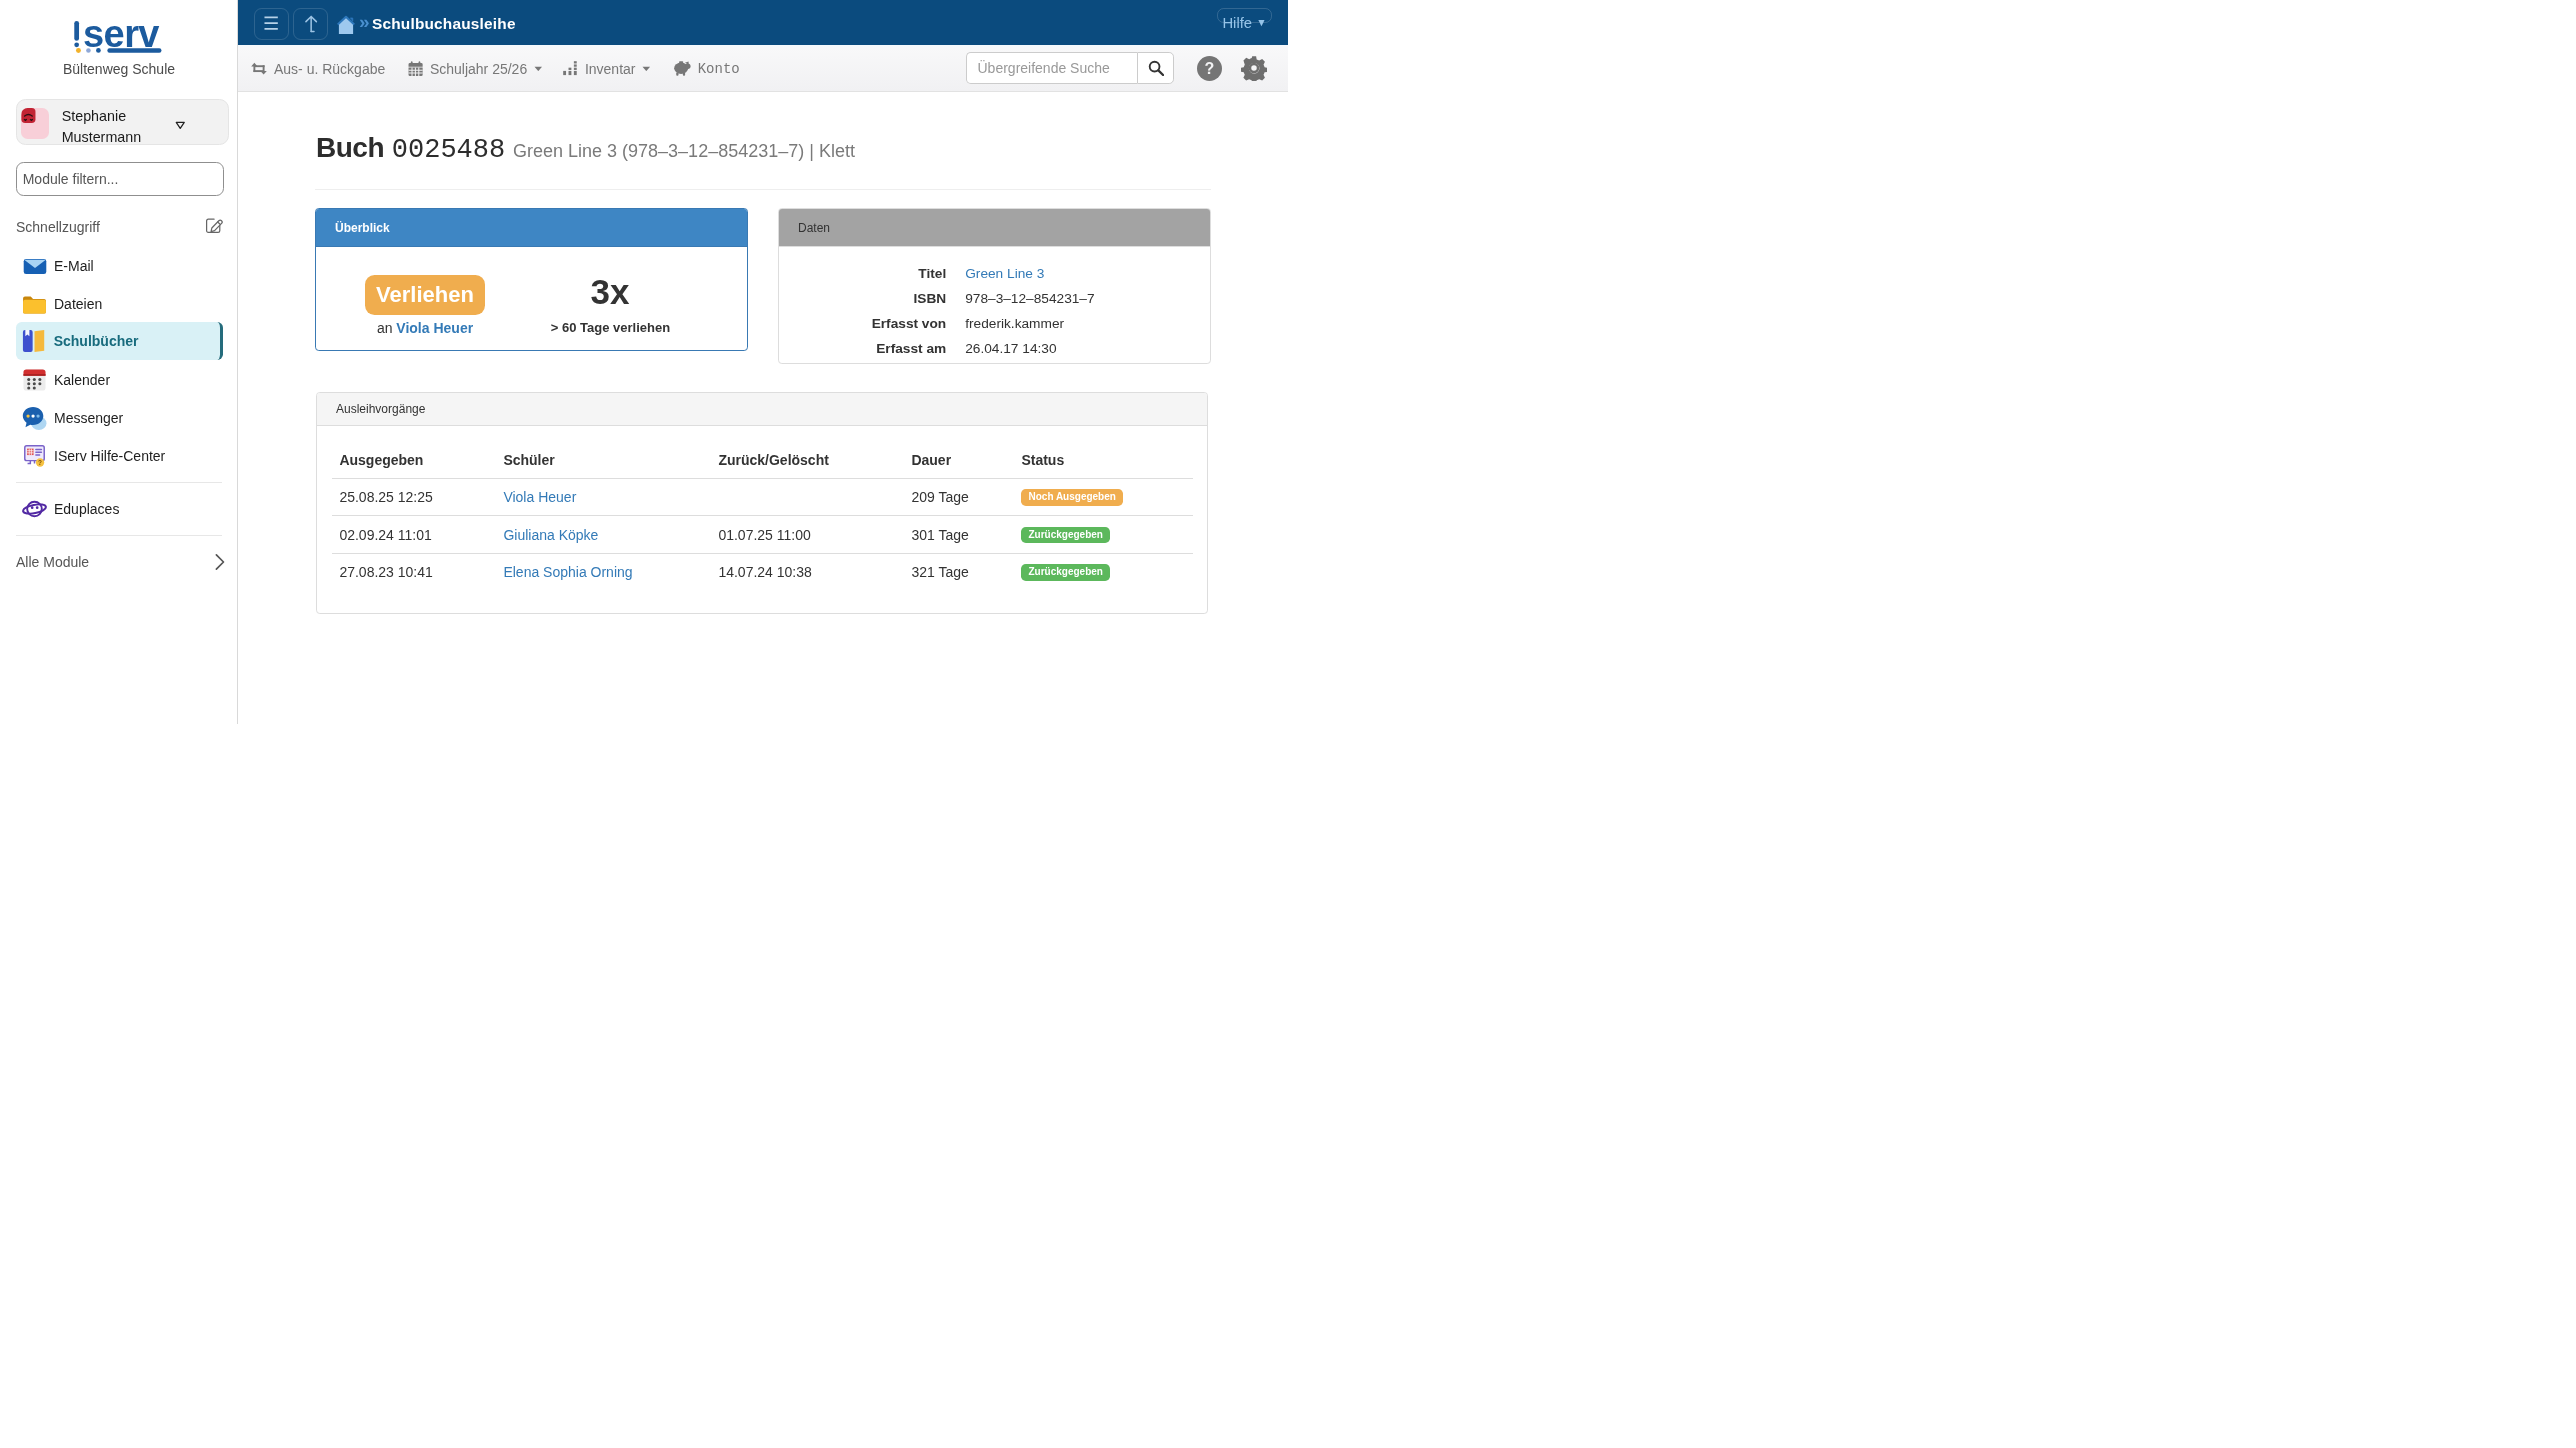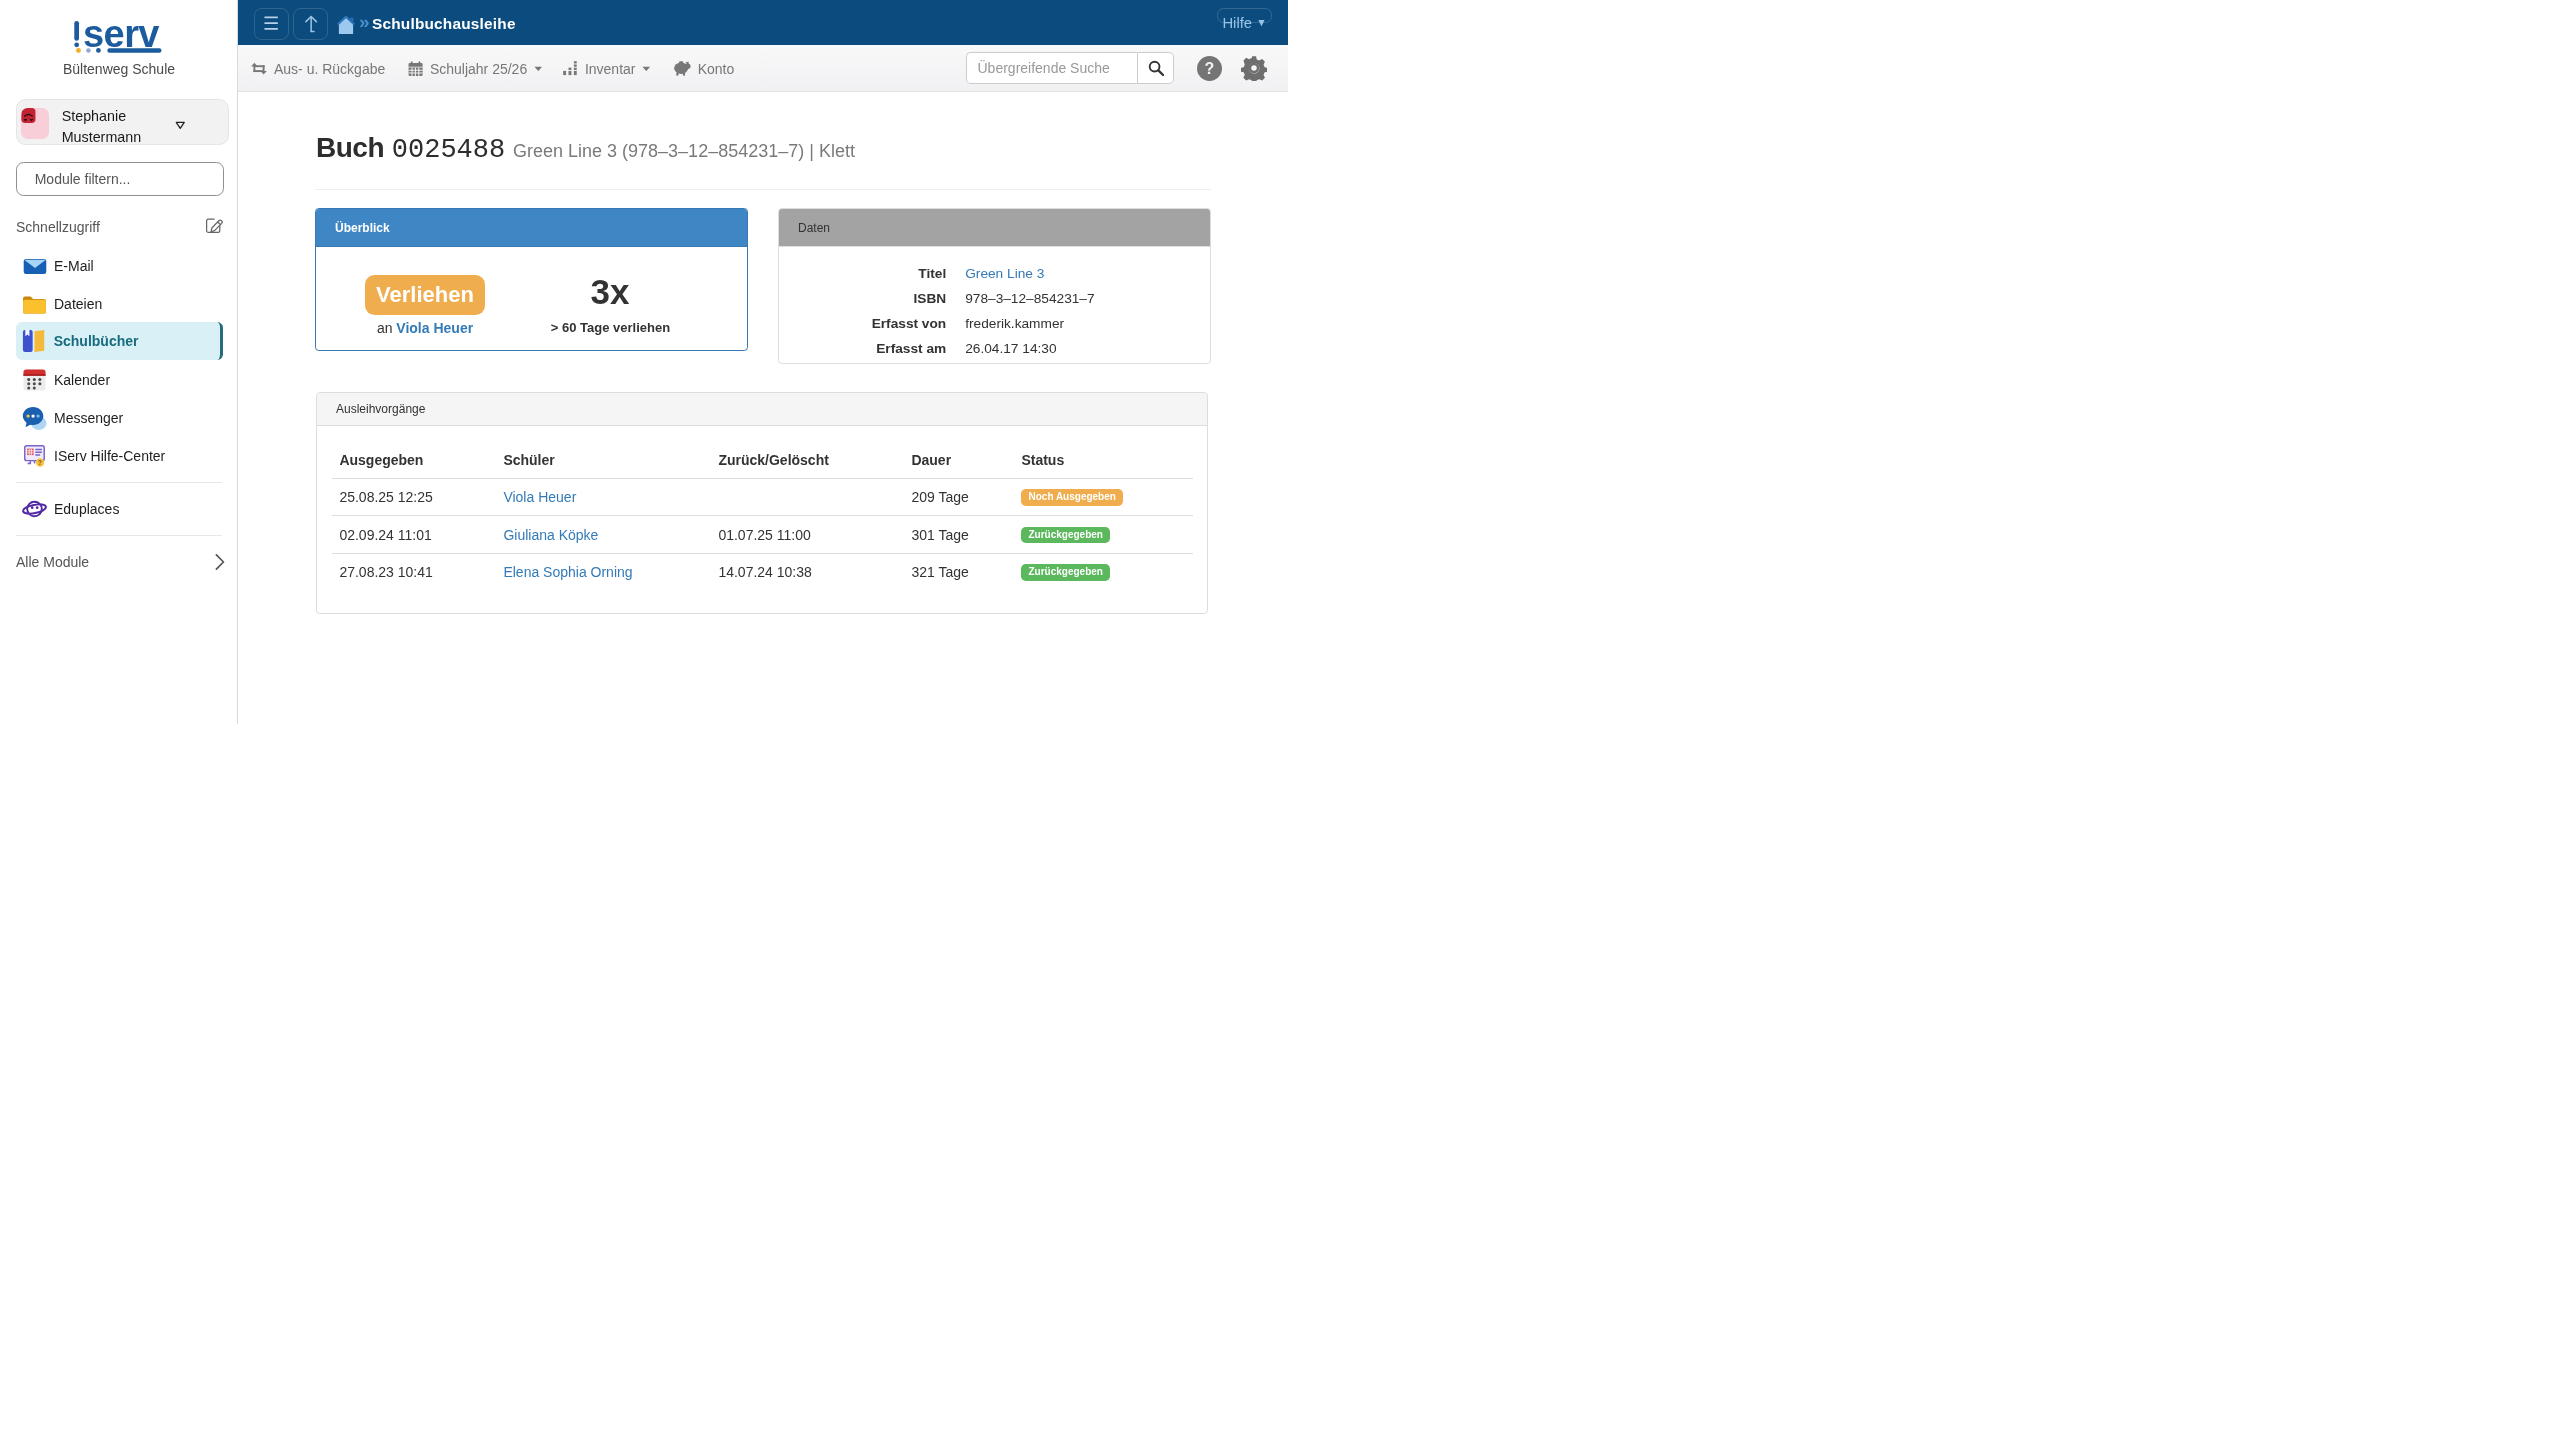--- a/index.html
+++ b/index.html
@@ -7,21 +7,21 @@
   html,body { width:1288px; height:724px; background:#fff; font-family:"Liberation Sans", sans-serif; color:#333; overflow:hidden; }
   .abs { position:absolute; }
 
   
   #sidebar { position:absolute; left:0; top:0; width:238px; height:724px; background:#fff; border-right:1px solid #d9d9d9; z-index:5; }
   #schoolname { position:absolute; left:0; top:61px; width:238px; text-align:center; font-size:14px; color:#4a4a4a; }
   #usercard { position:absolute; left:15.7px; top:99px; width:213px; height:46px; background:#f2f2f2; border:1px solid #e5e5e5; border-radius:9.5px; }
   #avatar { position:absolute; left:4.3px; top:8px; width:28px; height:31px; border-radius:6.7px; background:#f8cfd8; overflow:hidden; }
   #uname { position:absolute; left:45px; top:5.7px; font-size:14.3px; line-height:21px; color:#1a1a1a; }
   #ucaret { position:absolute; left:158px; top:21.4px; }
-  #modfilter { position:absolute; left:15.7px; top:162px; width:208px; height:34px; border:1px solid #8f8f8f; border-radius:7.6px; font-size:14px; color:#555; padding-left:18px; background:#fff; font-family:"Liberation Sans", sans-serif;}
+  #modfilter { position:absolute; left:15.7px; top:162px; width:208px; height:34px; border:1px solid #8f8f8f; border-radius:7.6px; font-size:14px; color:#555; padding-left:6px; background:#fff; font-family:"Liberation Sans", sans-serif;}
   #modfilter::placeholder { color:#555; opacity:1; }
   #quick { position:absolute; left:16px; top:219px; font-size:14px; color:#555; }
   #editicon { position:absolute; left:205px; top:216px; }
   .mrow { position:absolute; left:0; width:280px; height:38px; }
   .mrow .mico { position:absolute; left:22px; top:50%; transform:translateY(-50%); width:25px; height:25px; display:flex; align-items:center; justify-content:center; }
   .mrow .mlabel { position:absolute; left:54px; top:50%; transform:translateY(-50%); font-size:14px; color:#1e1e1e; white-space:nowrap; }
   .mrow.sel { left:15.7px; width:207px; background:#d9f1f6; border-right:3.3px solid #256c7c; border-radius:5.7px; }
   .mrow.sel .mico { left:6.2px; }
   .mrow.sel .mlabel { left:38px; color:#176b7d; font-weight:bold; }
   .sdiv { position:absolute; left:16px; width:206px; border-top:1px solid #e7e7e7; }
@@ -284,21 +284,21 @@
       <rect x="11.4" y="3.6" width="3" height="2.4"></rect>
       <rect x="11.4" y="7" width="3" height="2.4"></rect>
       <rect x="11.4" y="10.4" width="3" height="4.4"></rect>
       <rect x="11.4" y="0.2" width="3" height="2.4"></rect>
     </svg>
     <span>Inventar</span>
     <svg width="8.6" height="5.7" viewBox="0 0 9 6" style="margin-left:6.7px;">
         <path d="M0.5 0.8 L4.5 5.4 L8.5 0.8 Z" fill="#777"></path>
       </svg>
   </div>
-  <div class="snav" style="left:435px;">
+  <div class="snav" style="left:435px;font-family:Liberation Mono, monospace;">
     <svg width="18" height="15.2" viewBox="0 0 19 16" style="margin-right:6.7px;" fill="#777">
       <ellipse cx="8.6" cy="7.6" rx="7.4" ry="6"></ellipse>
       <circle cx="15.6" cy="5.4" r="2.9"></circle>
       <path d="M12.6 1.8 L16.4 0.4 L16.6 4 Z"></path>
       <rect x="3.4" y="12.2" width="2.4" height="3.4" rx="1"></rect>
       <rect x="10.4" y="12.2" width="2.4" height="3.4" rx="1"></rect>
       <rect x="6.4" y="0.2" width="4.4" height="2" rx="0.9"></rect>
     </svg>
     <span>Konto</span>
   </div>

